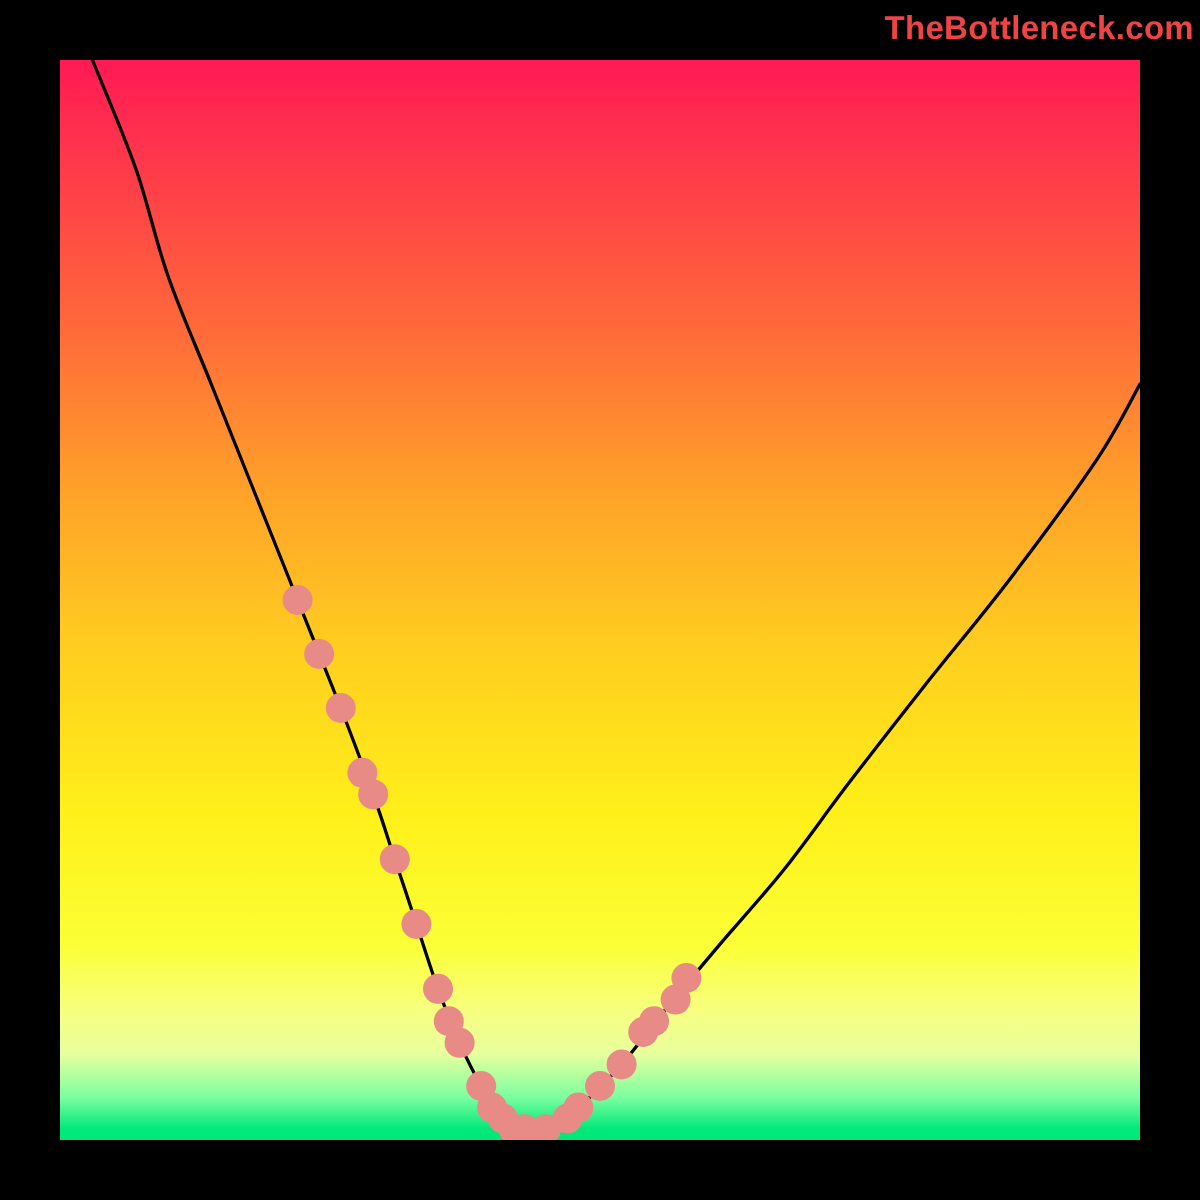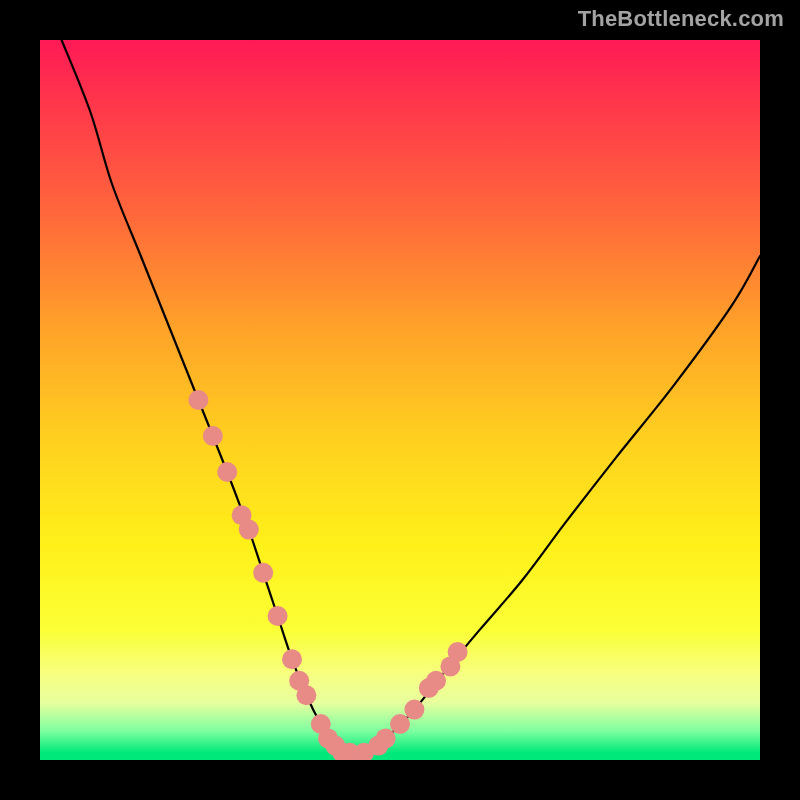--- a/index.html
+++ b/index.html
@@ -39,23 +39,23 @@
       #f7ff80 88%,
       #e8ff9e 92%,
       #7dffa0 96%,
       #00e87a 99%,
       #00e87a 100%
     );
   }
   .watermark {
     position: absolute;
     top: 6px;
-    right: 16px;
+    right: 4px;
     font: 600 22px -apple-system, Segoe UI, Helvetica, Arial, sans-serif;
-    color: #a3a3a3;
+    color: #ef4444;
     letter-spacing: 0.2px;
     user-select: none;
   }
   svg.curve {
     position: absolute;
     inset: 0;
   }
   
   .baseline {
     position: absolute;

